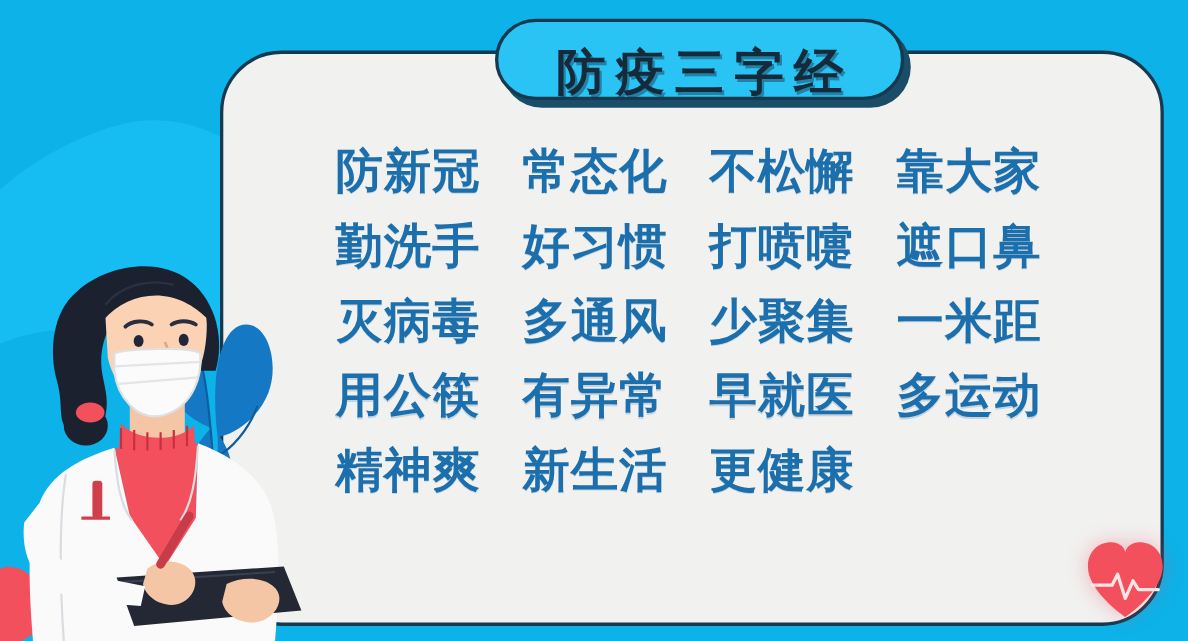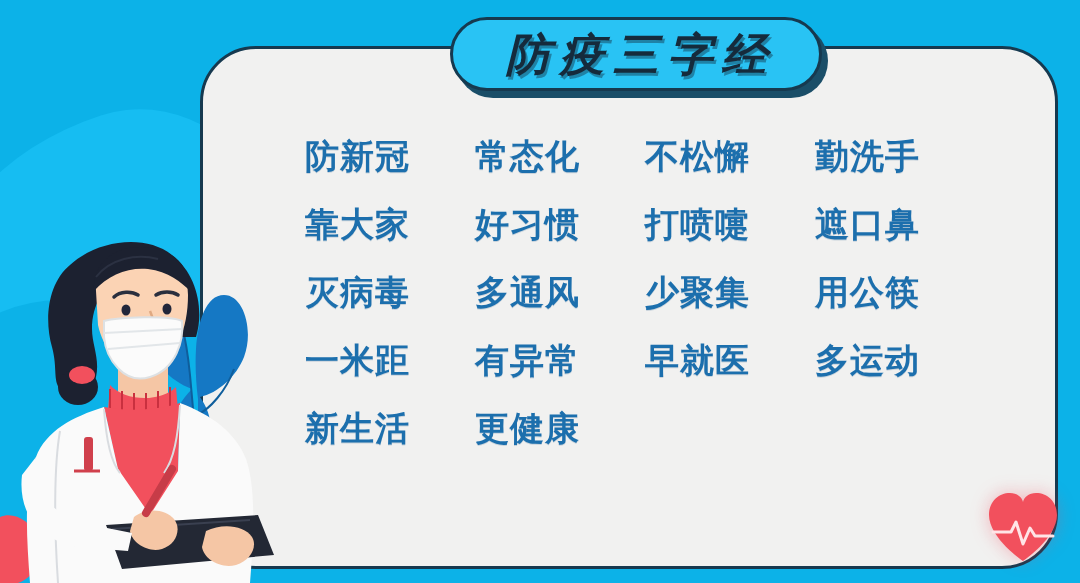--- a/index.html
+++ b/index.html
@@ -50,21 +50,21 @@
     background:#1A4E68;
     border-radius:40px;
   }
   #title-pill{
     position:absolute;
     left:450px; top:17px;
     width:372px; height:74px;
     background:#29C3F4;
     border:3px solid #16394F;
     border-radius:40px;
-    display:flex; align-items:center; justify-content:center;font-style:italic;
+    display:flex; align-items:flex-end; justify-content:center;
   }
   #title-text{
     font-family:"DejaVu Sans","Liberation Sans",sans-serif;
     font-size:45px;
     font-weight:bold;
     letter-spacing:9px;
     color:#152B3C;
     text-shadow:2px 3px 0 rgba(20,50,70,.45);
     line-height:1;
     padding-left:9px;
@@ -77,21 +77,21 @@
     left:305px; top:122px;
     width:680px;
     display:grid;
     grid-template-columns:repeat(4,170px);
     grid-auto-rows:68px;
     align-items:center;
     justify-items:start;
   }
   .verse{
     font-family:"DejaVu Sans","Liberation Sans",sans-serif;
-    font-size:34px;
+    font-size:43px;
     font-weight:600;
     color:#1C6FAD;
     letter-spacing:1px;
     line-height:1;
     white-space:nowrap;
     text-shadow:0 1px 0 rgba(20,80,130,.18);
   }
 
   
   #heart-icon{
@@ -121,33 +121,34 @@
 
   <div class="bg-blob blob-a"></div>
   <div class="bg-blob blob-b"></div>
 
   <div id="card"></div>
 
   <div id="verse-grid">
     <div class="verse">防新冠</div>
     <div class="verse">常态化</div>
     <div class="verse">不松懈</div>
+    <div class="verse">靠大家</div>
     <div class="verse">勤洗手</div>
-    <div class="verse">靠大家</div>
     <div class="verse">好习惯</div>
     <div class="verse">打喷嚏</div>
     <div class="verse">遮口鼻</div>
     <div class="verse">灭病毒</div>
     <div class="verse">多通风</div>
     <div class="verse">少聚集</div>
+    <div class="verse">一米距</div>
     <div class="verse">用公筷</div>
-    <div class="verse">一米距</div>
     <div class="verse">有异常</div>
     <div class="verse">早就医</div>
     <div class="verse">多运动</div>
+    <div class="verse">精神爽</div>
     <div class="verse">新生活</div>
     <div class="verse">更健康</div>
   </div>
 
   <div id="title-pill-shadow"></div>
   <div id="title-pill">
     <span id="title-text">防疫三字经</span>
   </div>
 
   <svg id="leaf" viewBox="0 0 120 260">

